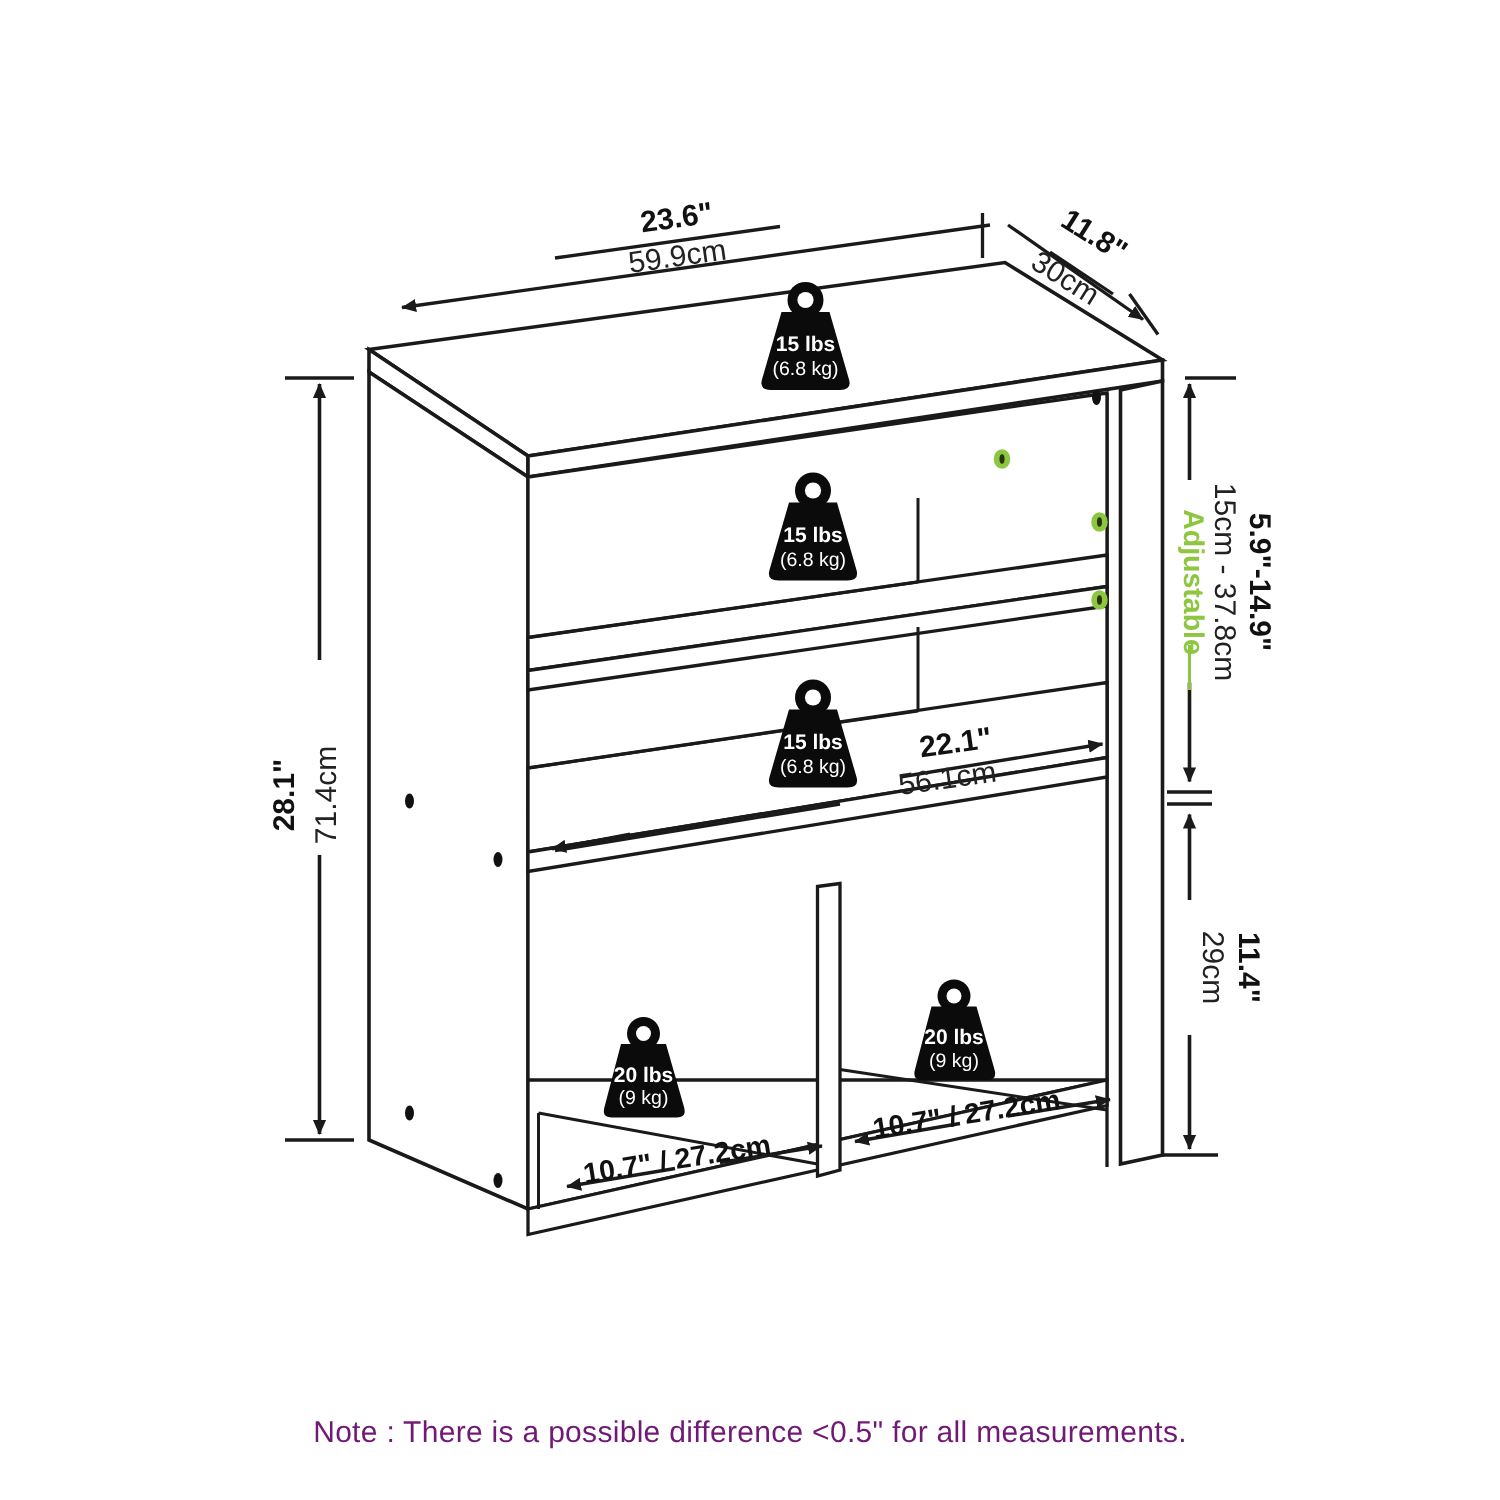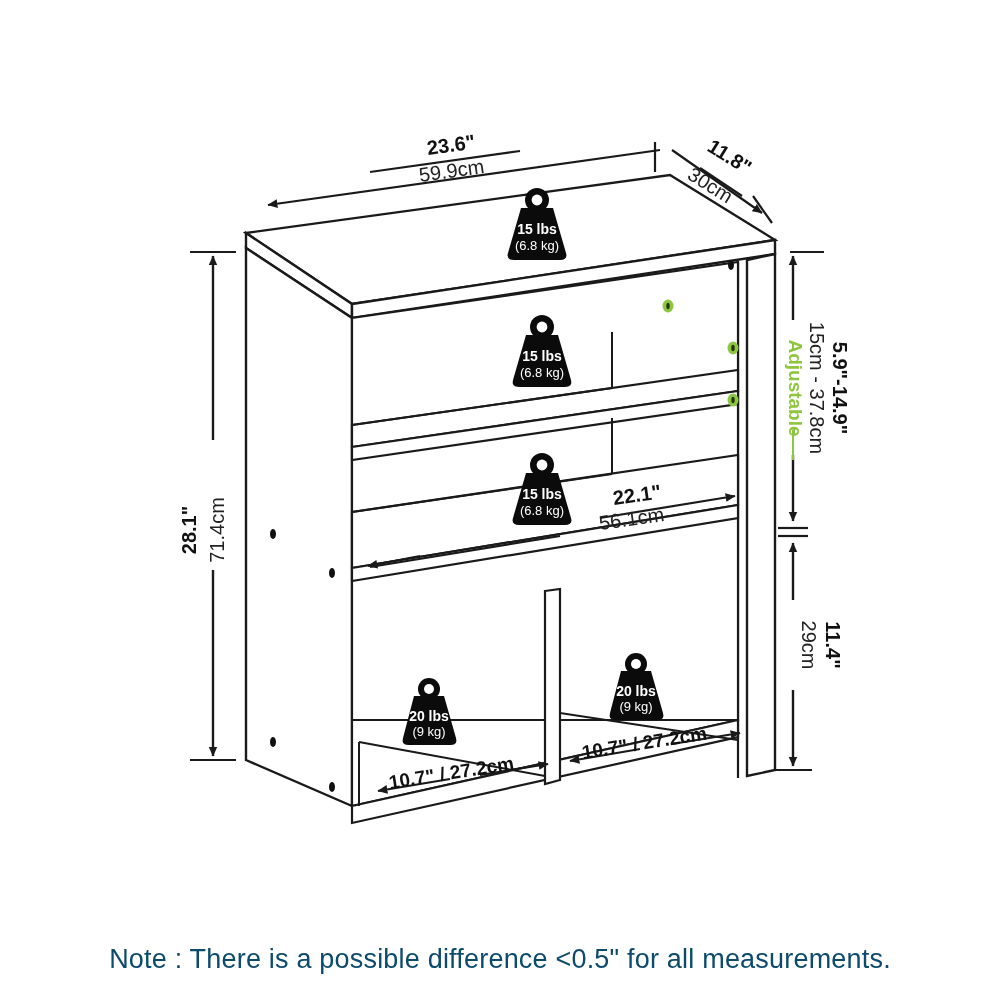--- a/index.html
+++ b/index.html
@@ -19,21 +19,21 @@
   .dimtxt-combo{font-weight:bold;font-size:19px;fill:#111111;
              font-family:"Liberation Sans", sans-serif;}
   .adjtxt{font-weight:bold;font-size:19px;
           font-family:"Liberation Sans", sans-serif;}
   .wlbl{fill:#ffffff;font-weight:bold;font-size:14px;
         font-family:"Liberation Sans", sans-serif;text-anchor:middle;}
   .wlbl2{fill:#ffffff;font-size:13px;
         font-family:"Liberation Sans", sans-serif;text-anchor:middle;}
   .note{
     position:absolute;left:0;right:0;top:944px;text-align:center;
-    font-size:27px;color:#0c4a6e;font-family:"Liberation Sans", sans-serif;
+    font-size:20px;color:#701a75;font-family:"Liberation Sans", sans-serif;
     letter-spacing:.2px;
   }
 </style>
 </head>
 <body>
 
 <div id="stage">
 <svg width="1000" height="1000" viewBox="0 0 1000 1000">
   <defs>
     <marker id="ah" markerWidth="11" markerHeight="11" refX="9.4" refY="5" orient="auto" markerUnits="userSpaceOnUse">

